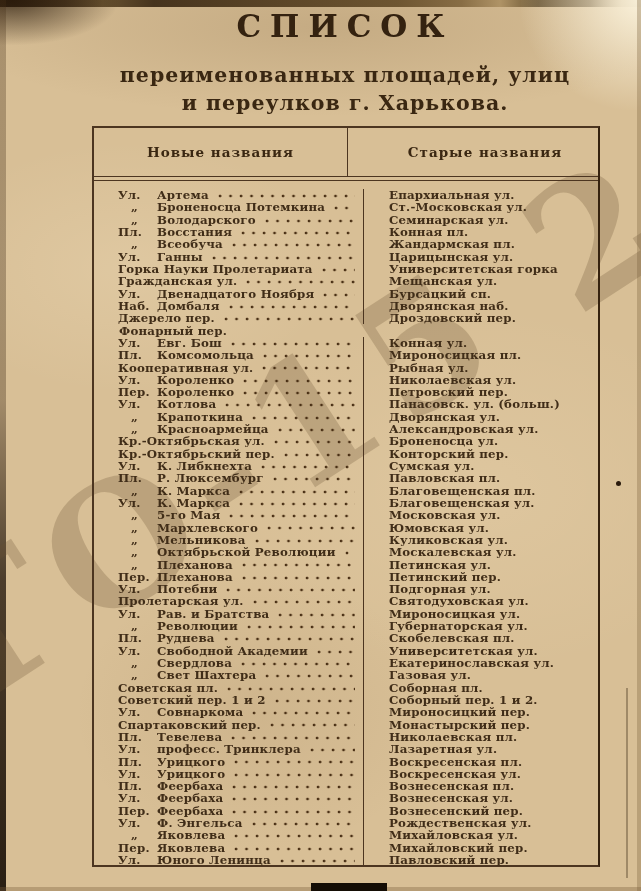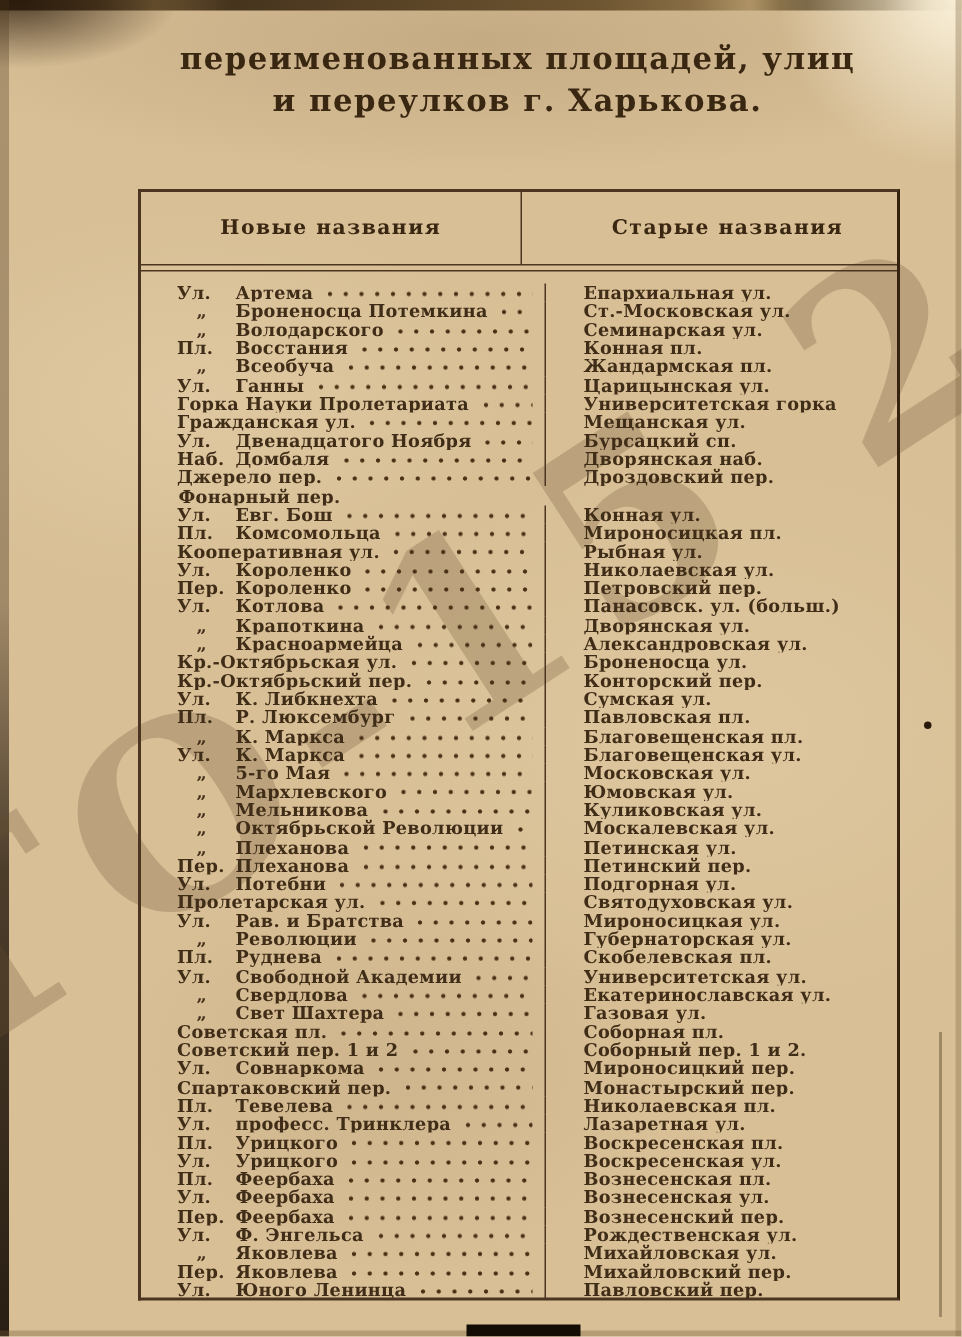--- a/index.html
+++ b/index.html
@@ -85,20 +85,21 @@
   <div class="edge-left"></div>
   <div class="edge-right"></div>
   <div class="edge-bottom"></div>
   <div class="crease-right"></div>
   <div class="speck"></div>
   <div class="bottom-bar"></div>
 
   <div class="watermark">ГО-15 2013</div>
 
   <div class="doc-header">
+    <h1 class="doc-title">СПИСОК</h1>
     <p class="doc-subtitle">
       <span>переименованных площадей, улиц</span><br>
       <span>и переулков г. Харькова.</span>
     </p>
   </div>
 
   <div class="table-box">
     <div class="thead">
       <div class="th th-new">Новые названия</div>
       <div class="th th-old">Старые названия</div>

